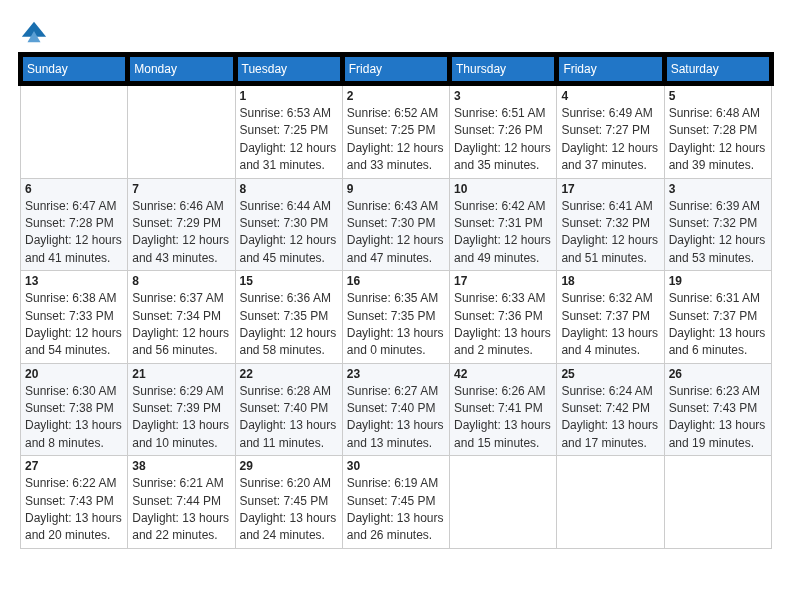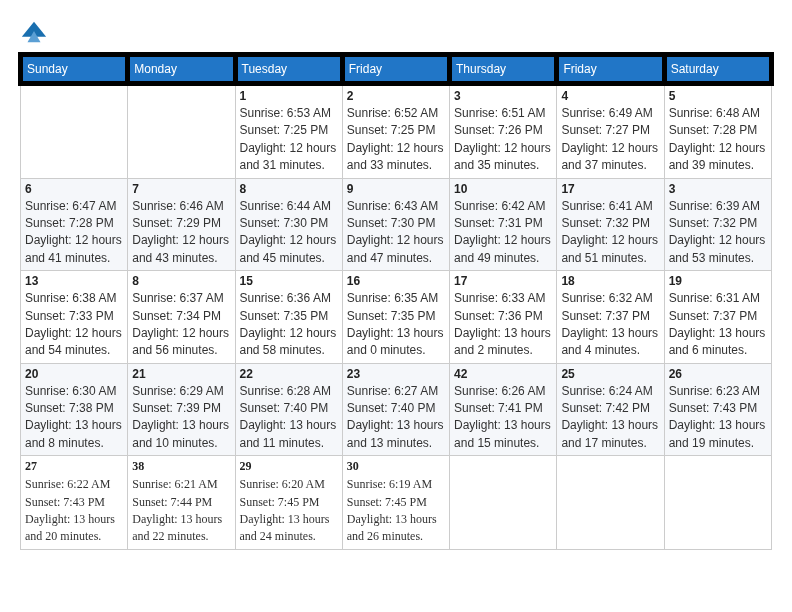--- a/index.html
+++ b/index.html
@@ -93,21 +93,20 @@
     .day-info {
       color: #333;
       font-size: 12px;
       line-height: 1.45;
     }
     .empty-cell {
       background: #fff !important;
     }
     .last-row td {
       height: 68px;
-      font-family: Liberation Serif, serif;
     }
   </style>
 </head>
 <body>
 
 <div class="page">
   <div class="header">
     <div class="logo">
       <div>
         <div style="display:flex;align-items:center;">

